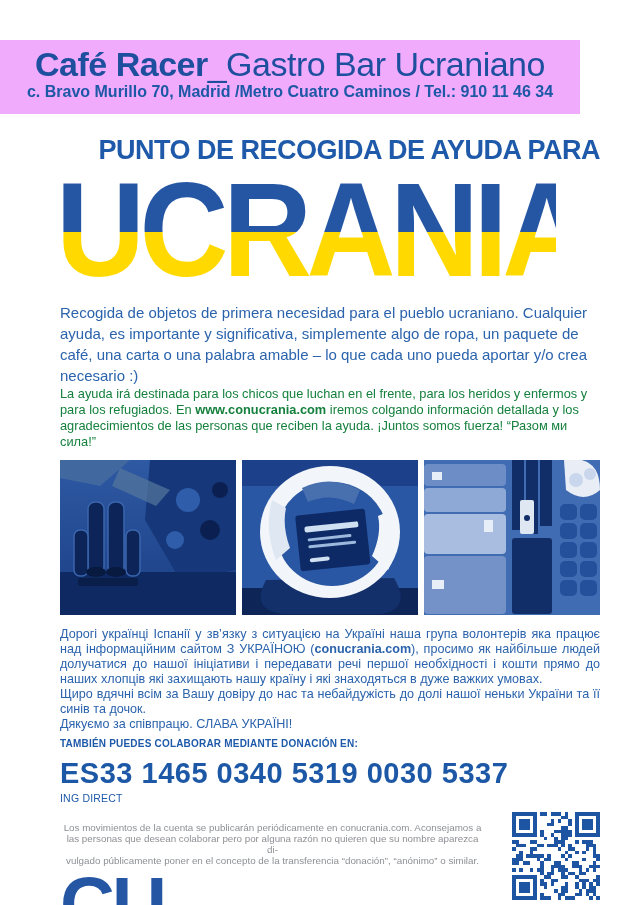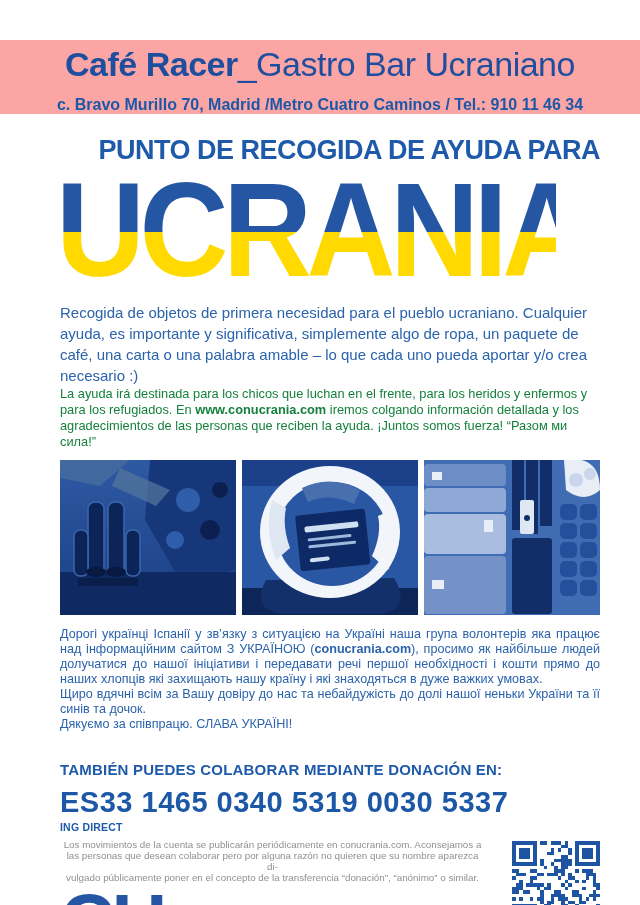--- a/index.html
+++ b/index.html
@@ -1,25 +1,25 @@
 <!DOCTYPE html>
 <html><head>
 <meta charset="utf-8">
 <style>
   * { margin:0; padding:0; box-sizing:border-box; }
   html,body { background:#fff; }
   body { font-family:"Liberation Sans", sans-serif; }
   .page { position:relative; width:640px; height:905px; background:#ffffff; overflow:hidden; margin:0 auto; }
 
   
-  .band { margin-top:40px; width:640px; height:74px; background:#fca5a5; text-align:center; padding-top:6px; }
+  .band { margin-top:40px; width:580px; height:74px; background:#f0abfc; text-align:center; padding-top:6px; }
   .title { font-size:34px; line-height:36px; color:#1d4f9e; letter-spacing:-0.5px; white-space:nowrap; }
   .title .t-bold { font-weight:800; }
   .title .t-light { font-weight:400; }
-  .address { font-size:16px; font-weight:600; color:#1d58a6; margin-top:14px; white-space:nowrap; }
+  .address { font-size:16px; font-weight:600; color:#1d58a6; margin-top:1px; white-space:nowrap; }
 
   .content { margin-left:60px; width:540px; }
 
   h2.kicker { margin-top:21px; font-size:27px; font-weight:800; color:#1e5aa9; letter-spacing:-0.5px; white-space:nowrap;text-align:right; }
 
   .ucrania {
     margin-top:8px; margin-left:-4px;
     font-size:134px; font-weight:800; line-height:112px; letter-spacing:-6px;
     white-space:nowrap;
     background:linear-gradient(to bottom, #2456a4 0%, #2456a4 52%, #ffd900 52%, #ffd900 100%);
@@ -30,25 +30,25 @@
   .p1 { margin-top:16px; font-size:15px; line-height:21px; color:#2b63ac; width:540px; }
   .p2 { font-size:12.8px; line-height:16px; color:#15803d; width:545px; }
   .p2 b { font-weight:700; }
 
   .photos { margin-top:10px; width:540px; display:flex; gap:6px; }
   .photo { width:176px; height:155px; overflow:hidden; }
   .photo svg { display:block; }
 
   .ua { margin-top:12px; font-size:12.6px; line-height:15px; color:#2b63ac; width:540px; text-align:justify; }
   .ua b { font-weight:700; }
-  .pre-line { white-space:pre-line; }
-
-  .don-heading { margin-top:29px; font-size:15px; font-weight:700; color:#1e5aa9; letter-spacing:0.2px; }
+  .pre-line { white-space:pre-line;margin-top:12px; }
+
+  .don-heading { margin-top:6px; font-size:10px; font-weight:700; color:#1e5aa9; letter-spacing:0.2px; }
   .iban { margin-top:8px; font-size:29px; font-weight:700; color:#1d58a6; letter-spacing:0.5px; white-space:nowrap; }
-  .bank { margin-top:2px; font-size:10.5px; font-weight:700; color:#1e5aa9; letter-spacing:0.2px; }
+  .bank { margin-top:2px; font-size:10.5px; font-weight:400; color:#1e5aa9; letter-spacing:0.2px; }
 
   .bottom-row { margin-top:6px; width:540px; display:flex; }
   .bottom-left { width:425px; }
   .fineprint { font-size:9.8px; line-height:11px; color:#8d9094; width:425px;text-align:center; }
 
   .logo-row { margin-top:8px; display:flex; align-items:center; }
   .cu {
     font-size:76px; font-weight:800; line-height:60px; letter-spacing:-3px;
     background:linear-gradient(to bottom, #2456a4 0%, #2456a4 52%, #ffd900 52%, #ffd900 100%);
     -webkit-background-clip:text; background-clip:text; color:transparent;

